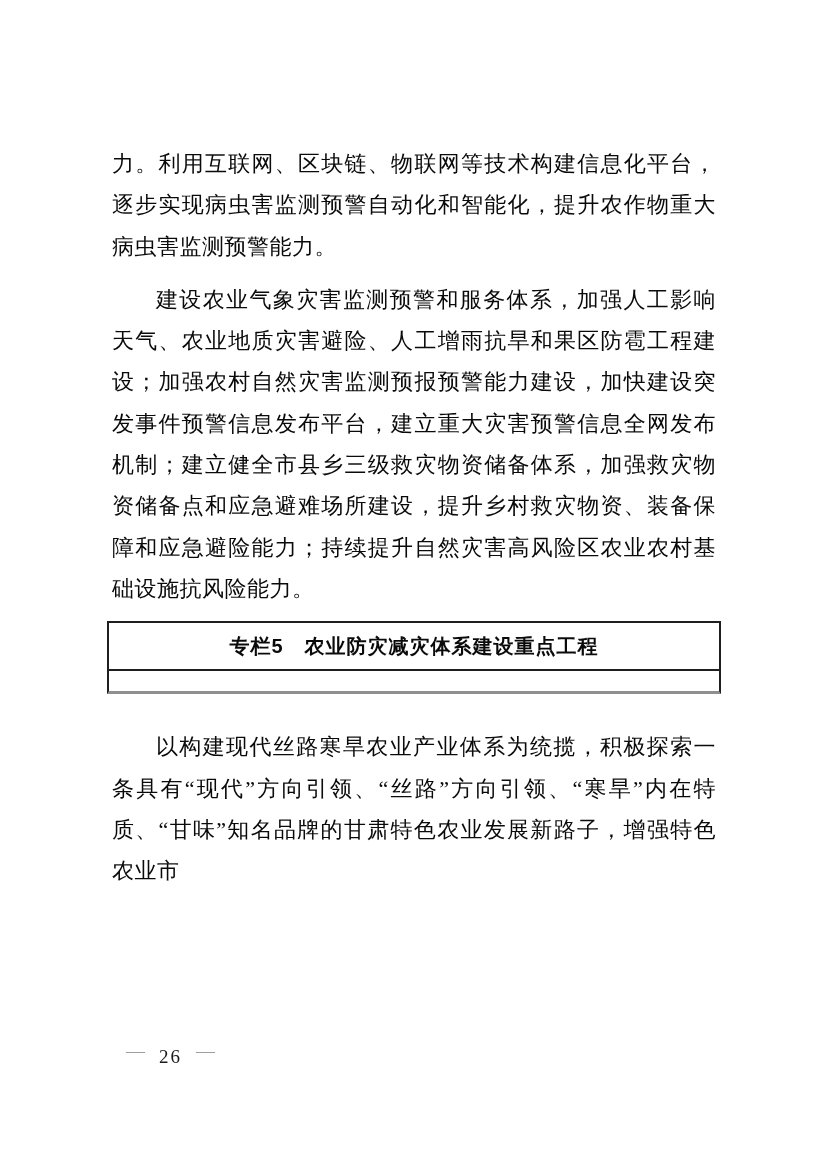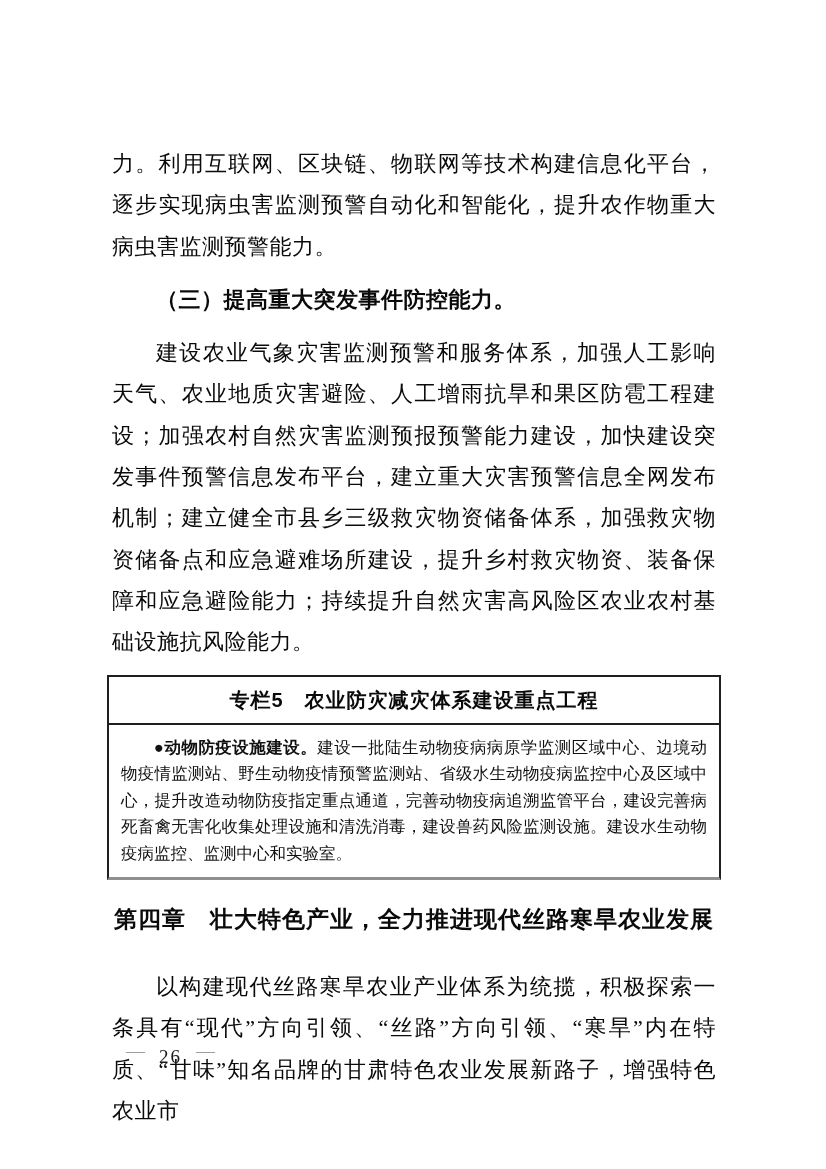--- a/index.html
+++ b/index.html
@@ -84,32 +84,29 @@
   .footer .page-num { color: #1a1a1a; letter-spacing: 2px; margin-top: 12px; }
 </style>
 </head>
 <body>
 
 <div class="page">
   <div class="content">
 
     <p class="body-text">力。利用互联网、区块链、物联网等技术构建信息化平台，逐步实现病虫害监测预警自动化和智能化，提升农作物重大病虫害监测预警能力。</p>
 
-    <p class="body-text indent bold-heading">（三）提高重大突发事件防控能力。</p>
 
     <p class="body-text indent">建设农业气象灾害监测预警和服务体系，加强人工影响天气、农业地质灾害避险、人工增雨抗旱和果区防雹工程建设；加强农村自然灾害监测预报预警能力建设，加快建设突发事件预警信息发布平台，建立重大灾害预警信息全网发布机制；建立健全市县乡三级救灾物资储备体系，加强救灾物资储备点和应急避难场所建设，提升乡村救灾物资、装备保障和应急避险能力；持续提升自然灾害高风险区农业农村基础设施抗风险能力。</p>
 
     <div class="column-box">
       <div class="column-box-header">专栏5　农业防灾减灾体系建设重点工程</div>
       <div class="column-box-body">
-        <p class="box-para"><span class="box-lead">●</span><span class="box-lead">动物防疫设施建设。</span><span>建设一批陆生动物疫病病原学监测区域中心、边境动物疫情监测站、野生动物疫情预警监测站、省级水生动物疫病监控中心及区域中心，提升改造动物防疫指定重点通道，完善动物疫病追溯监管平台，建设完善病死畜禽无害化收集处理设施和清洗消毒，建设兽药风险监测设施。建设水生动物疫病监控、监测中心和实验室。</span></p>
       </div>
     </div>
 
-    <h2 class="chapter-heading">第四章　壮大特色产业，全力推进现代丝路寒旱农业发展</h2>
 
     <p class="body-text indent chapter-intro">以构建现代丝路寒旱农业产业体系为统揽，积极探索一条具有“现代”方向引领、“丝路”方向引领、“寒旱”内在特质、“甘味”知名品牌的甘肃特色农业发展新路子，增强特色农业市</p>
 
   </div>
 
   <div class="footer">
     <span class="dash">—</span>
     <span class="page-num">26</span>
     <span class="dash">—</span>
   </div>

